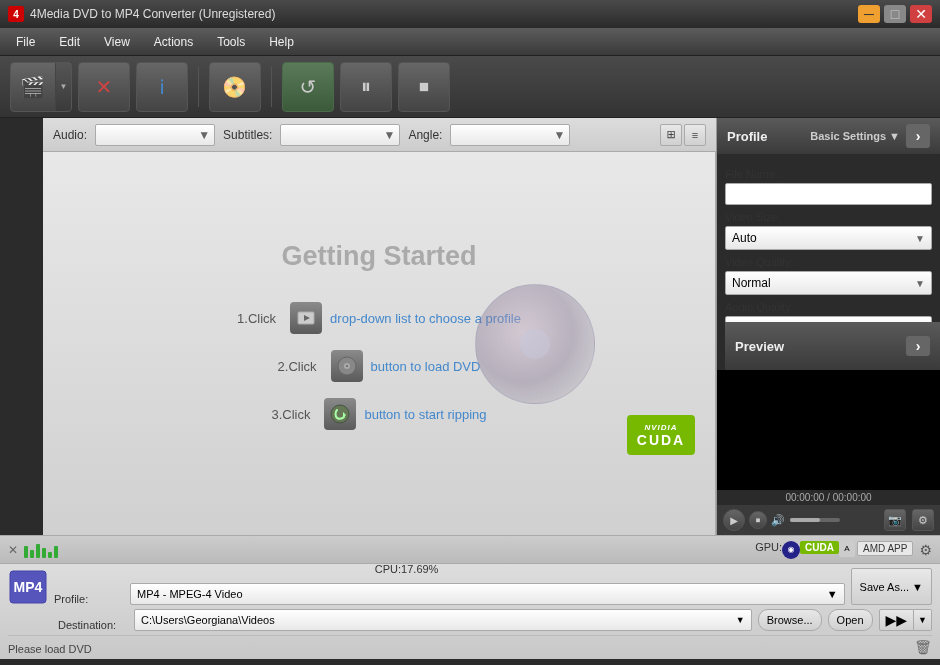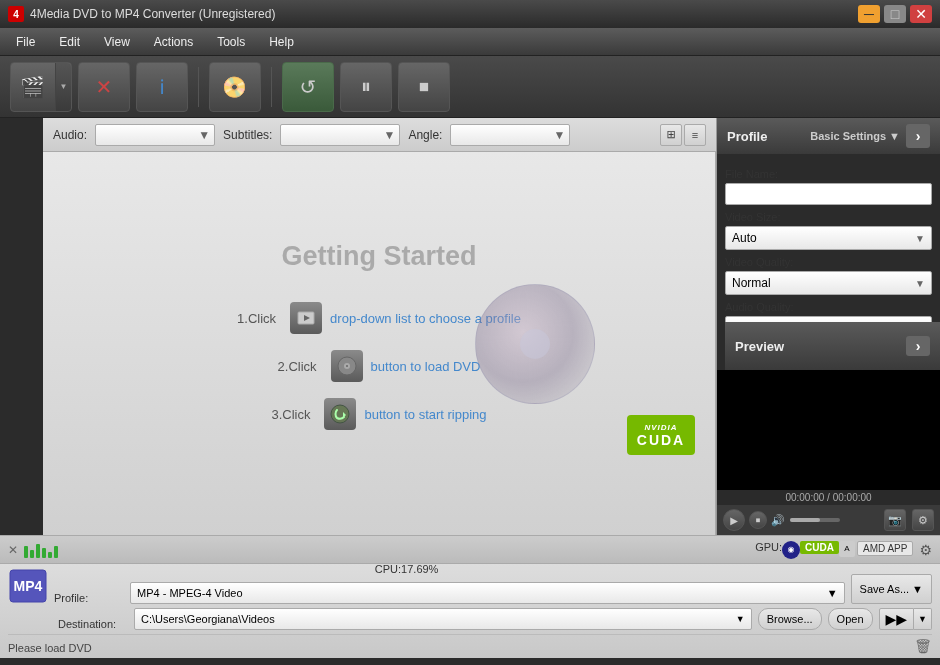--- a/index.html
+++ b/index.html
@@ -341,21 +341,21 @@
       height: 22px;
       background: linear-gradient(to bottom, #fff, #e8e8e8);
       border: 1px solid #aaa;
       border-radius: 2px;
       display: flex; align-items: center;
       padding: 0 6px;
       font-size: 11px;
     }
     .profile-select-arrow { margin-left: auto; }
     .save-as-btn {
-      height: 30px;
+      height: 37px;
       background: linear-gradient(to bottom, #e8e8e8, #d0d0d0);
       border: 1px solid #aaa;
       border-radius: 2px;
       padding: 0 8px;
       font-size: 11px;
       cursor: pointer;
       display: flex; align-items: center; gap: 3px;
     }
     .dest-select {
       flex: 1;

